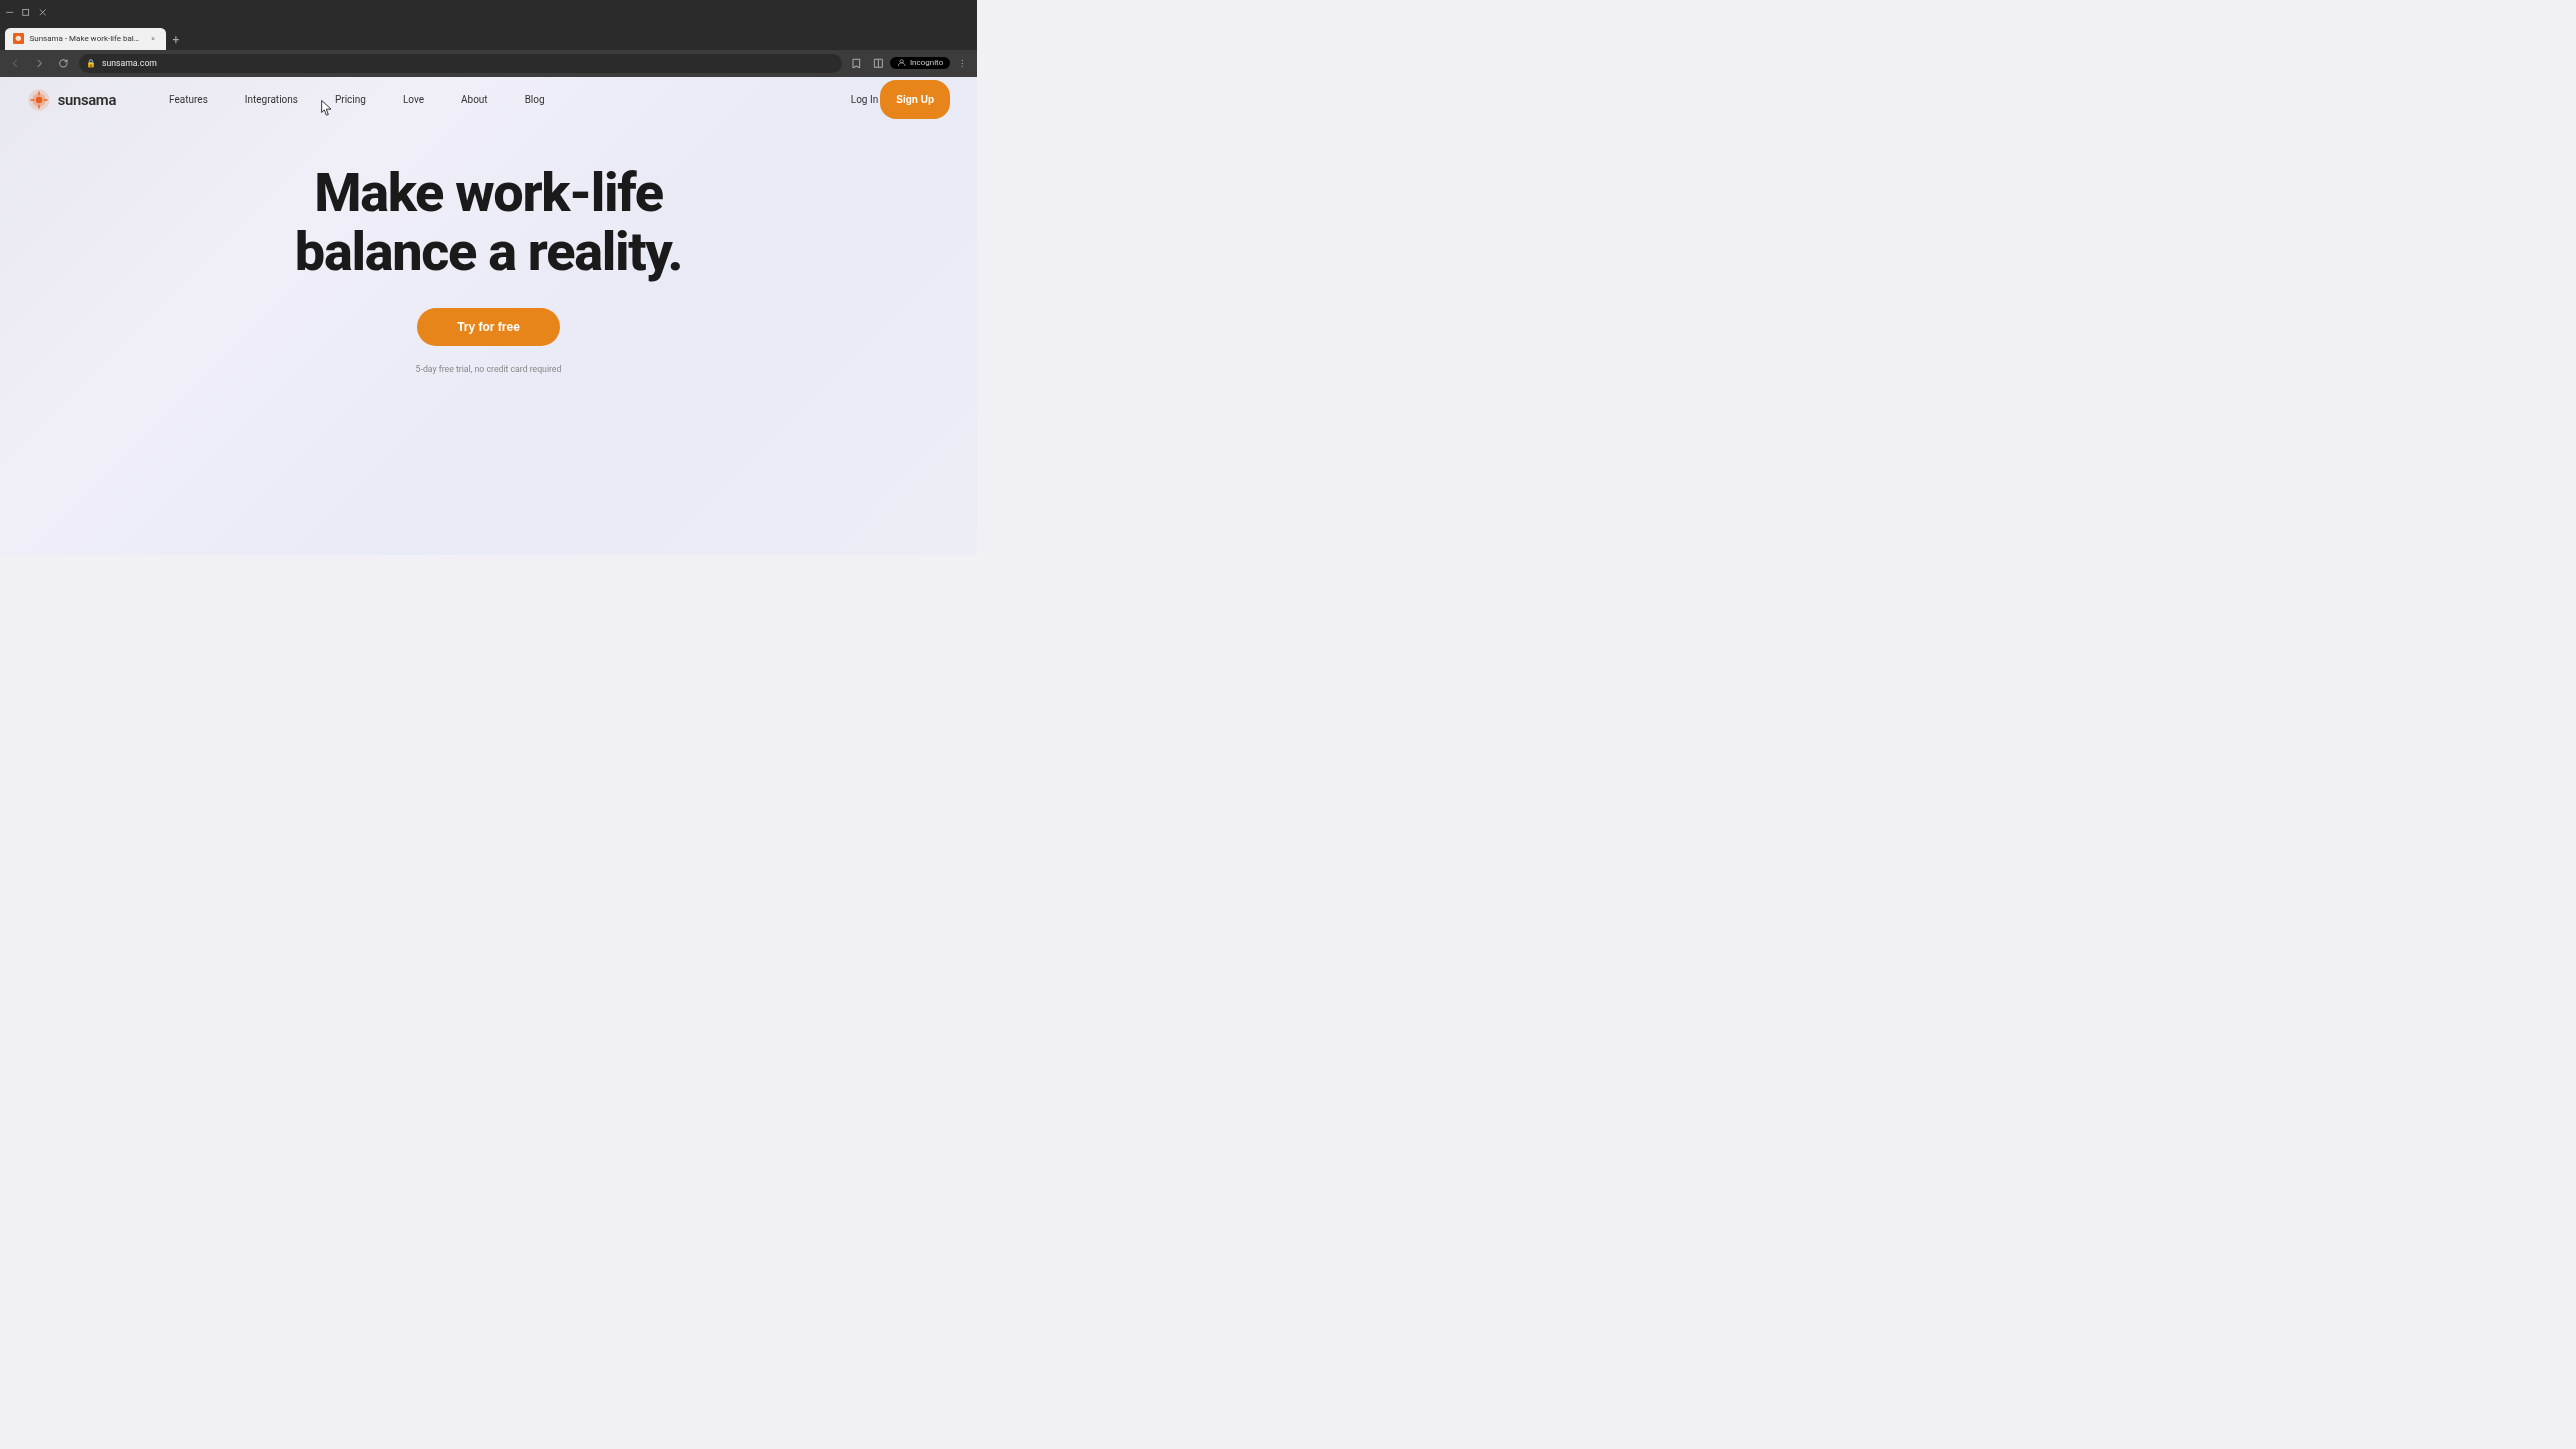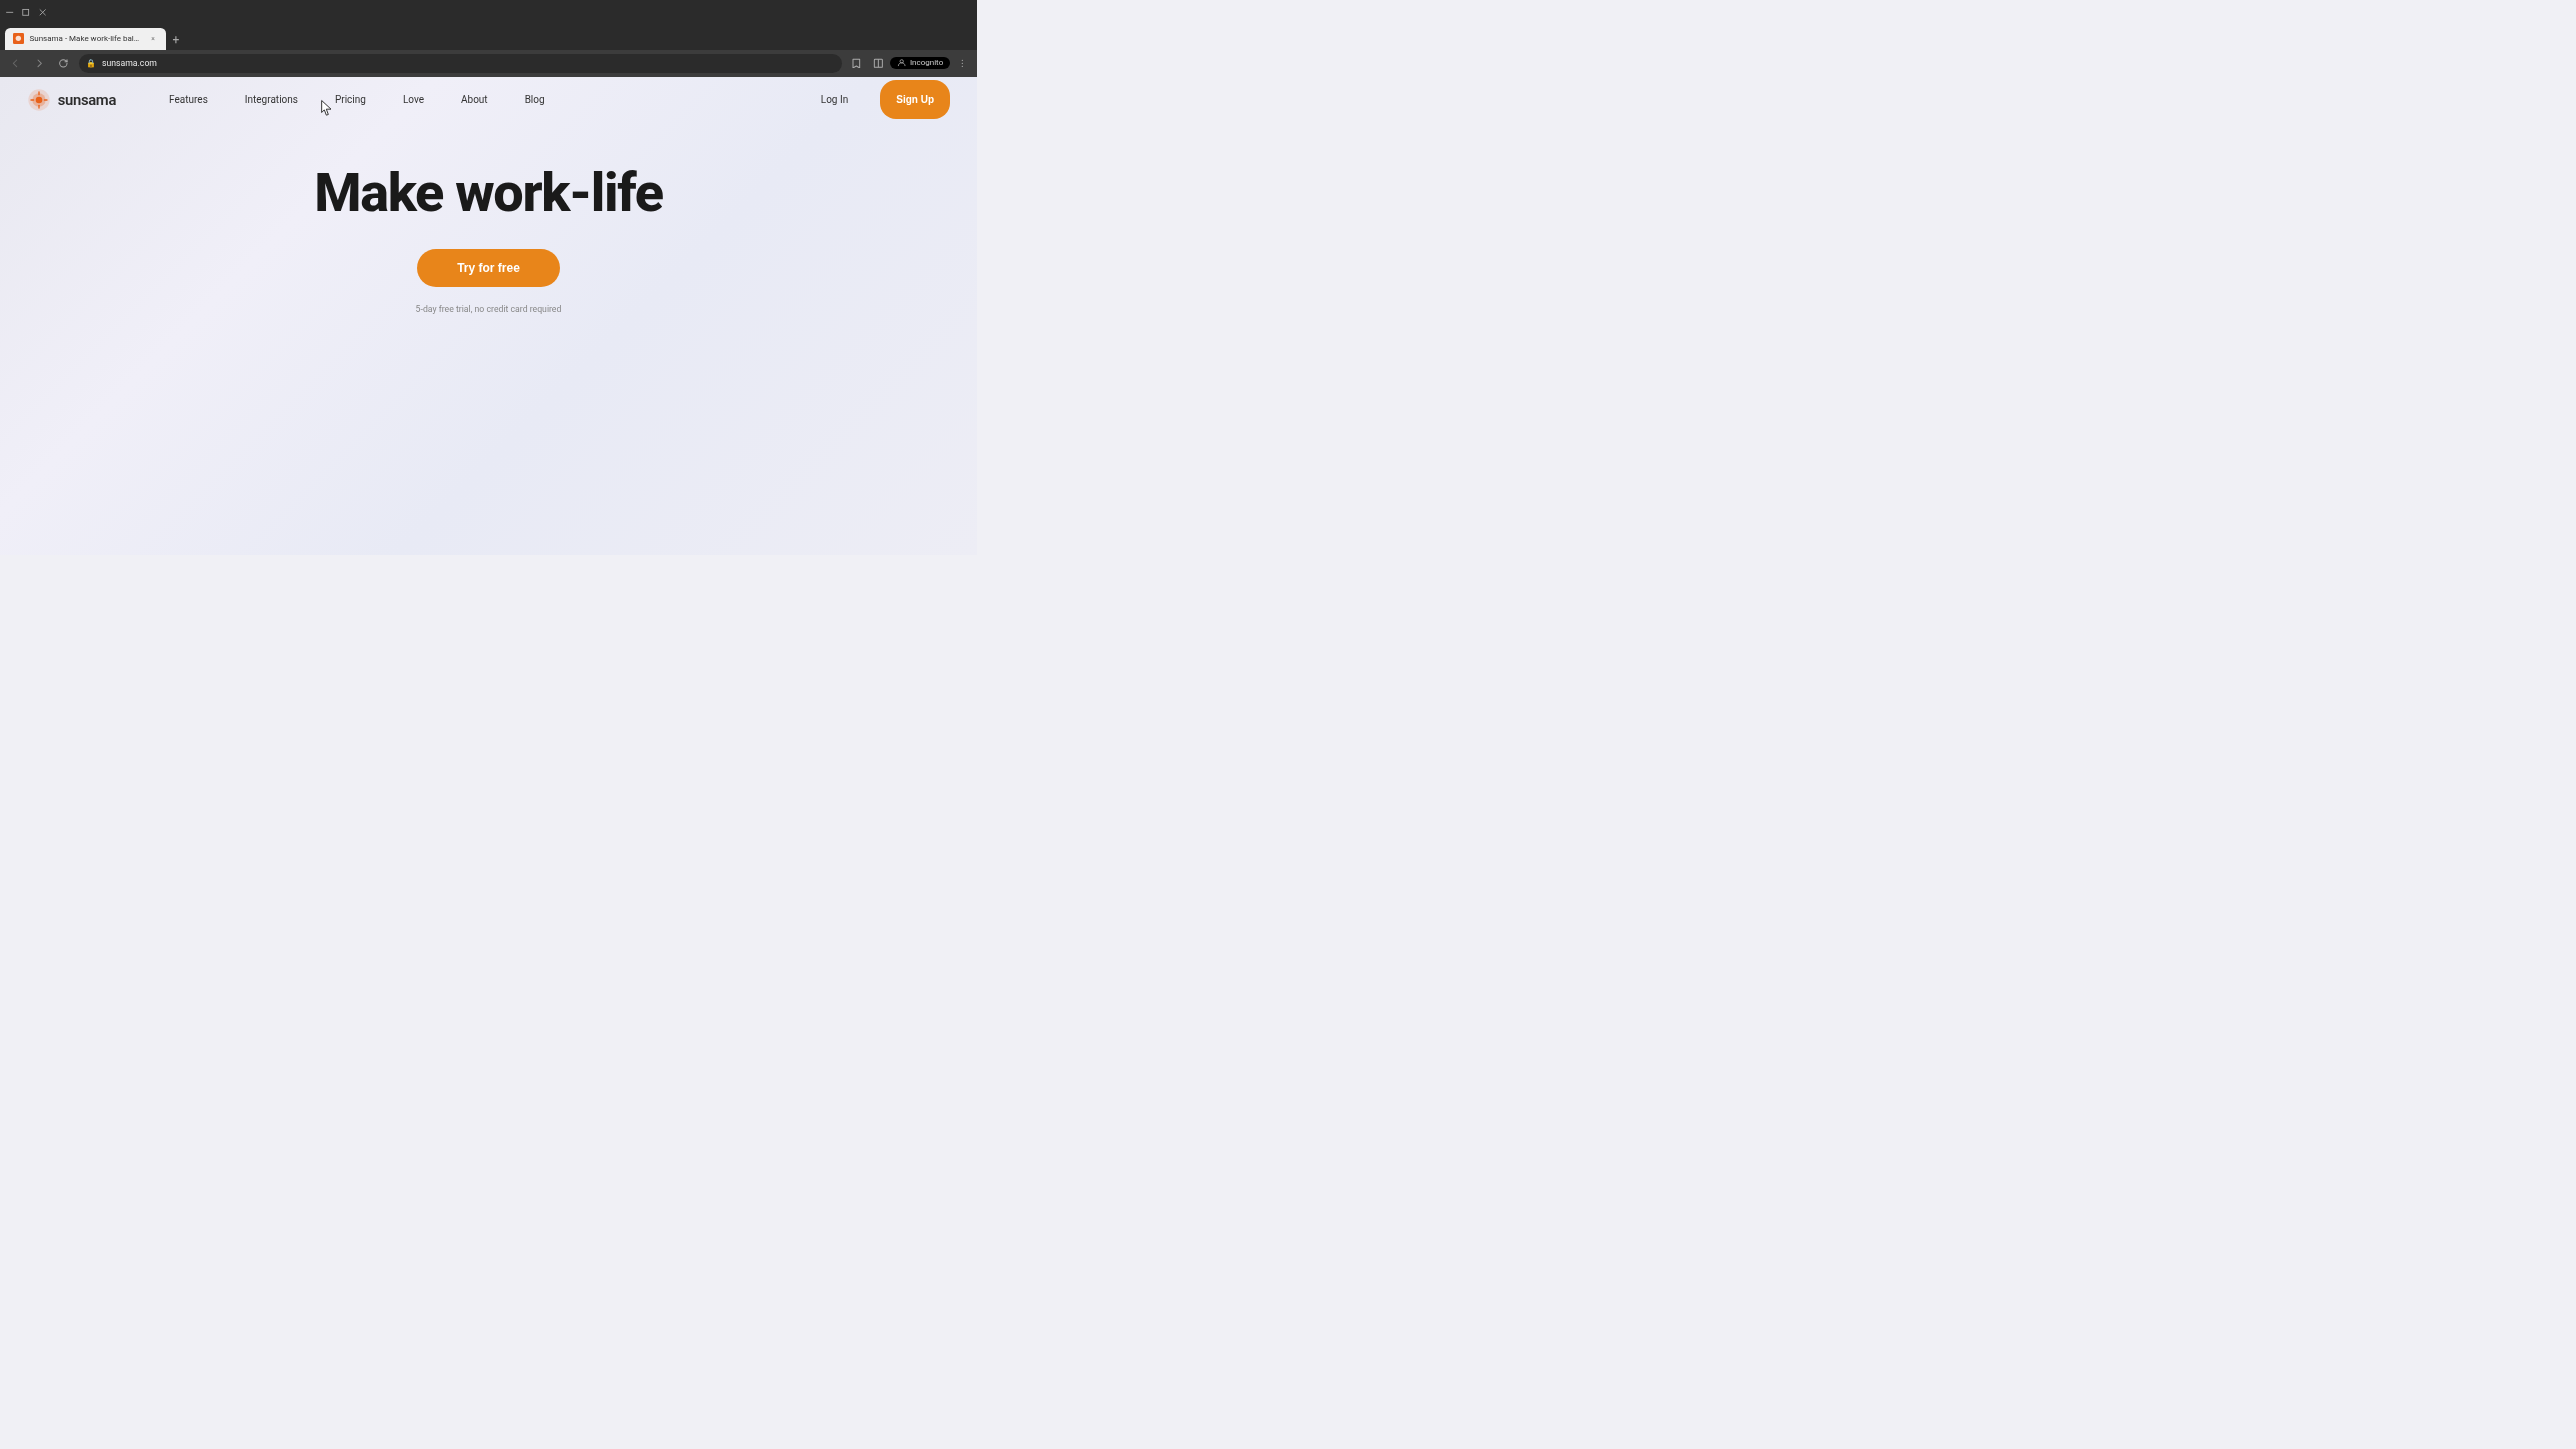--- a/index.html
+++ b/index.html
@@ -242,21 +242,21 @@
       color: #333;
       text-decoration: none;
       cursor: pointer;
       font-weight: 400;
       padding-left: 13px;
     }
 
     .nav-right {
       display: flex;
       align-items: center;
-      gap: 32px;
+      gap: 2px;
     }
 
     .login-link {
       font-size: 10px;
       color: #333;
       text-decoration: none;
       cursor: pointer;
     }
 
     .signup-btn {
@@ -438,20 +438,21 @@
 
     <div class="nav-right">
       <a class="login-link">Log In</a>
       <button class="signup-btn">Sign Up</button>
     </div>
   </nav>
 
   <section class="hero">
     <h1 class="hero-title">
       <span>Make work-life</span><br>
+      <span>balance a reality.</span>
     </h1>
     <button class="cta-btn">Try for free</button>
     <p class="cta-note">5-day free trial, no credit card required</p>
   </section>
 
 </div>
 
 <div class="cursor" style="left: 319px; top: 99px;">
   <svg width="16" height="19" viewBox="0 0 24 28" fill="none">
     <path d="M4 2L4 20L8 16L11 24L14 23L11 15L18 15Z" fill="white" stroke="#333" stroke-width="1.5"></path>

